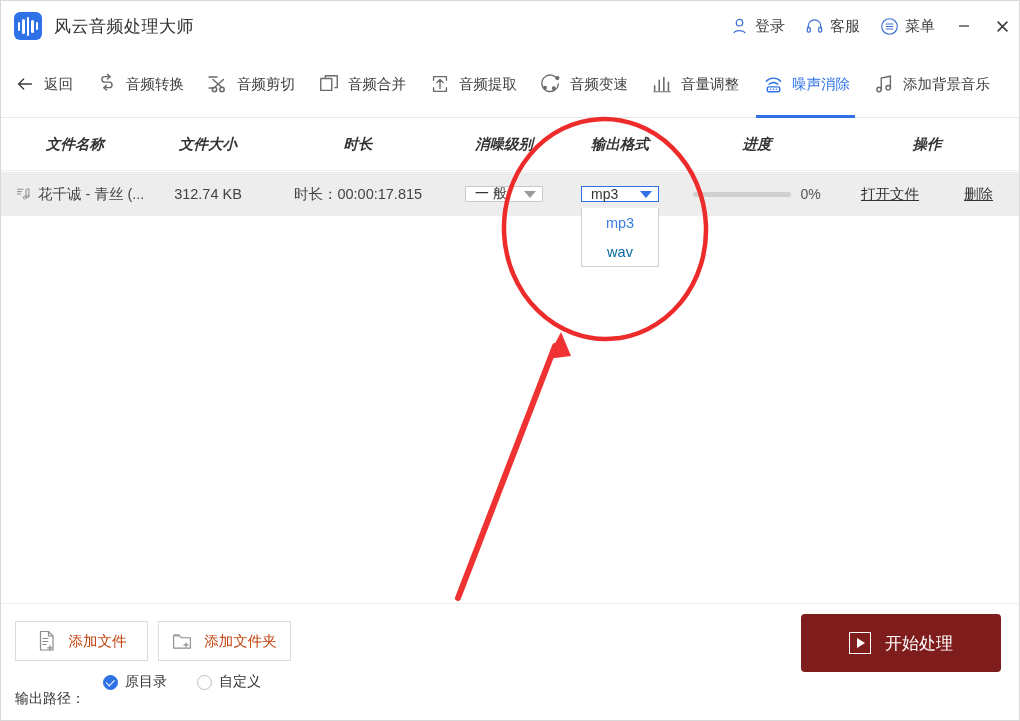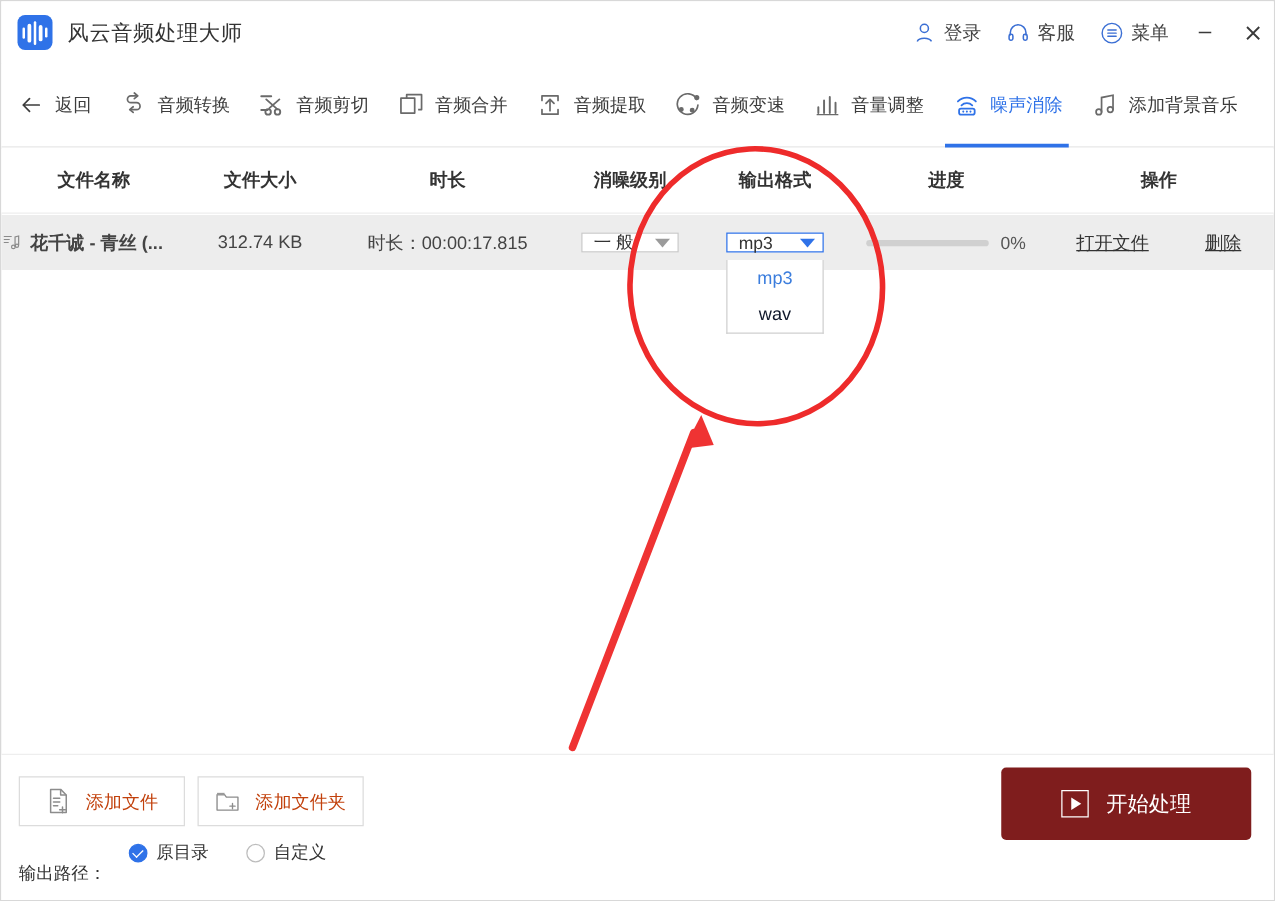--- a/index.html
+++ b/index.html
@@ -77,20 +77,21 @@
     height: 3px; background: #2f72e8;
   }
   .nav-ico { width: 24px; height: 24px; display: flex; align-items: center; justify-content: center; }
   .nav-ico svg { display: block; }
 
   
   .table-head {
     position: absolute; left: 0; top: 118px; width: 1020px; height: 52px;
     background: #ffffff;
     border-bottom: 1px solid #eeeeee;
+    font-style: italic;
   }
   .table-head .cell, .table-row .cell {
     position: absolute; top: 0; height: 100%;
     display: flex; align-items: center;
     font-size: 14.5px;
   }
   .table-head .cell { color: #333333; font-weight: bold; justify-content: center; }
   .table-row {
     position: absolute; left: 0; top: 171px; width: 1020px; height: 44px;
     background: #ededed;
@@ -98,21 +99,21 @@
   .table-row .cell { color: #444444; justify-content: center; }
 
   .c-name  { left: 0px;   width: 148px; }
   .c-size  { left: 148px; width: 118px; }
   .c-dur   { left: 266px; width: 182px; }
   .c-lvl   { left: 448px; width: 110px; }
   .c-fmt   { left: 558px; width: 122px; }
   .c-prog  { left: 680px; width: 152px; }
   .c-act   { left: 832px; width: 188px; }
 
-  .file-cell { justify-content: flex-start !important; gap: 7px; font-weight: bold; }
+  .file-cell { justify-content: flex-start !important; padding-left: 14px; gap: 7px; }
   .file-name {
     font-size: 14.5px; color: #444444; overflow: hidden; white-space: nowrap;
   }
   .note-ico { width: 16px; height: 16px; flex: 0 0 auto; }
 
   
   .sel {
     display: flex; align-items: center; justify-content: space-between;
     background: #ffffff; border: 1px solid #c9c9c9;
     height: 16px; padding: 0 6px 0 9px;
@@ -123,21 +124,21 @@
   .caret { width: 0; height: 0; border-left: 6px solid transparent; border-right: 6px solid transparent; border-top: 7px solid #9b9b9b; margin-left: 4px; }
   .caret.blue { border-top-color: #2f72e8; }
 
   .dropdown {
     position: absolute; left: 580px; top: 207px; width: 78px;
     background: #ffffff; border: 1px solid #cfcfcf; border-top: none;
     z-index: 40;
   }
   .dd-opt {
     height: 29px; display: flex; align-items: center; justify-content: center;
-    font-size: 14.5px; color: #0f172a; cursor: pointer;
+    font-size: 14.5px; color: #0369a1; cursor: pointer;
   }
   .dd-opt.sel-opt { color: #3b7ddd; }
 
   
   .progress-wrap { display: flex; align-items: center; gap: 9px; }
   .pbar { width: 98px; height: 5px; background: #d0d0d0; border-radius: 3px; overflow: hidden; }
   .pbar > i { display: block; height: 100%; width: 0%; background: #2f72e8; }
   .ptext { font-size: 14px; color: #555555; }
 
   .act-wrap { display: flex; align-items: center; gap: 45px; justify-content: center; width: 100%; }

